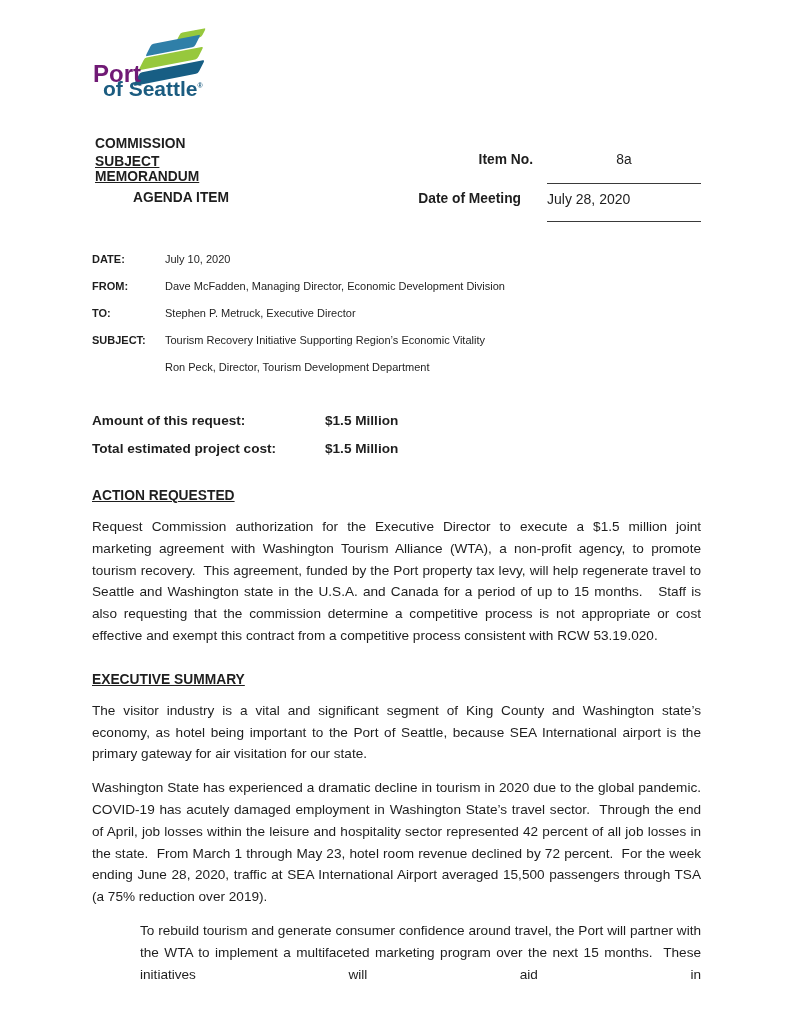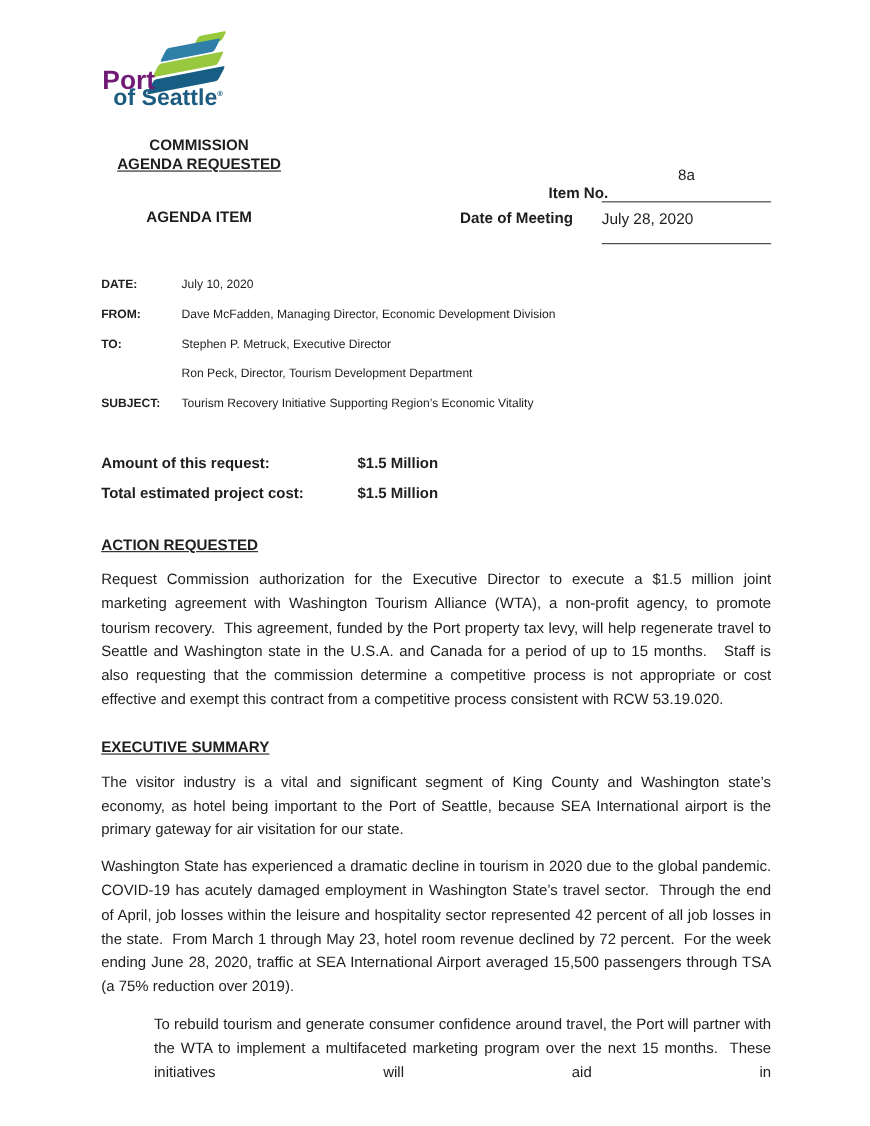--- a/index.html
+++ b/index.html
@@ -31,26 +31,26 @@
     transform:rotate(-11deg) skewX(-38deg);
   }
   .s-tip   { left:42px; top:1px;  width:26px; height:8px;  background:#97c83d; }
   .s-blue  { left:12px; top:10px; width:50px; height:11px; background:#2f7fa8; }
   .s-green { left:5px;  top:23px; width:60px; height:11px; background:#97c83d; }
   .s-dark  { left:0px;  top:37px; width:66px; height:12px; background:#175e84; }
 
   
   .hdr { font-size:13.8px; font-weight:700; }
   .hdr-left {
-    position:absolute; left:95px; top:124px; width:172px; text-align:center;
+    position:absolute; left:95px; top:136px; width:172px; text-align:left;
   }
   .hdr-left .underlined { text-decoration:underline; margin-top:3px; }
   .hdr-action { position:absolute; left:95px; top:190px; width:172px; text-align:center; }
 
-  .hdr-label-item { position:absolute; left:420px; top:152px; width:133px; text-align:right;margin-top:16px; }
+  .hdr-label-item { position:absolute; left:400px; top:152px; width:133px; text-align:right; }
   .hdr-value-item { position:absolute; left:547px; top:152px; width:154px; text-align:center; font-weight:400; font-size:13.8px; }
   .hdr-line-1 { position:absolute; left:547px; top:183px; width:154px; border-top:1.5px solid #3a3a3a; }
   .hdr-label-date { position:absolute; left:368px; top:191px; width:153px; text-align:right; }
   .hdr-value-date { position:absolute; left:547px; top:191px; width:154px; text-align:left; font-weight:400; font-size:14px; }
   .hdr-line-2 { position:absolute; left:547px; top:221px; width:154px; border-top:1.5px solid #3a3a3a; }
 
   
   .memo { position:absolute; left:92px; top:249px; width:612px; font-size:11px; }
   .memo-row { display:flex; line-height:20px; margin-bottom:7px; }
   .memo-row .lbl { width:73px; flex:0 0 73px; font-weight:700; }
@@ -85,21 +85,21 @@
       <div class="stripe s-blue"></div>
       <div class="stripe s-green"></div>
       <div class="stripe s-dark"></div>
     </div>
     <div class="logo-port">Port</div>
     <div class="logo-ofseattle"><span>of Seattle</span><span class="logo-reg">®</span></div>
   </div>
 
   <div class="hdr hdr-left">
     <div>COMMISSION</div>
-    <div class="underlined">AGENDA REQUESTED</div>
+    <div class="underlined">SUBJECT MEMORANDUM</div>
   </div>
   <div class="hdr hdr-action">AGENDA ITEM</div>
 
   <div class="hdr hdr-label-item">Item No.</div>
   <div class="hdr-value-item">8a</div>
   <div class="hdr-line-1"></div>
   <div class="hdr hdr-label-date">Date of Meeting</div>
   <div class="hdr-value-date">July 28, 2020</div>
   <div class="hdr-line-2"></div>
 
@@ -110,26 +110,26 @@
     </div>
     <div class="memo-row">
       <span class="lbl">FROM:</span>
       <span class="val">Dave McFadden, Managing Director, Economic Development Division</span>
     </div>
     <div class="memo-row">
       <span class="lbl">TO:</span>
       <span class="val">Stephen P. Metruck, Executive Director</span>
     </div>
     <div class="memo-row">
+      <span class="lbl">SUBJECT:</span>
+      <span class="val">Tourism Recovery Initiative Supporting Region’s Economic Vitality</span>
+    </div>
+    <div class="memo-row">
       <span class="lbl"></span>
       <span class="val">Ron Peck, Director, Tourism Development Department</span>
-    </div>
-    <div class="memo-row">
-      <span class="lbl">SUBJECT:</span>
-      <span class="val">Tourism Recovery Initiative Supporting Region’s Economic Vitality</span>
     </div>
   </div>
 
   <div class="amounts">
     <div class="amount-row">
       <span class="lbl">Amount of this request:</span>
       <span class="val">$1.5 Million</span>
     </div>
     <div class="amount-row">
       <span class="lbl">Total estimated project cost:</span>

